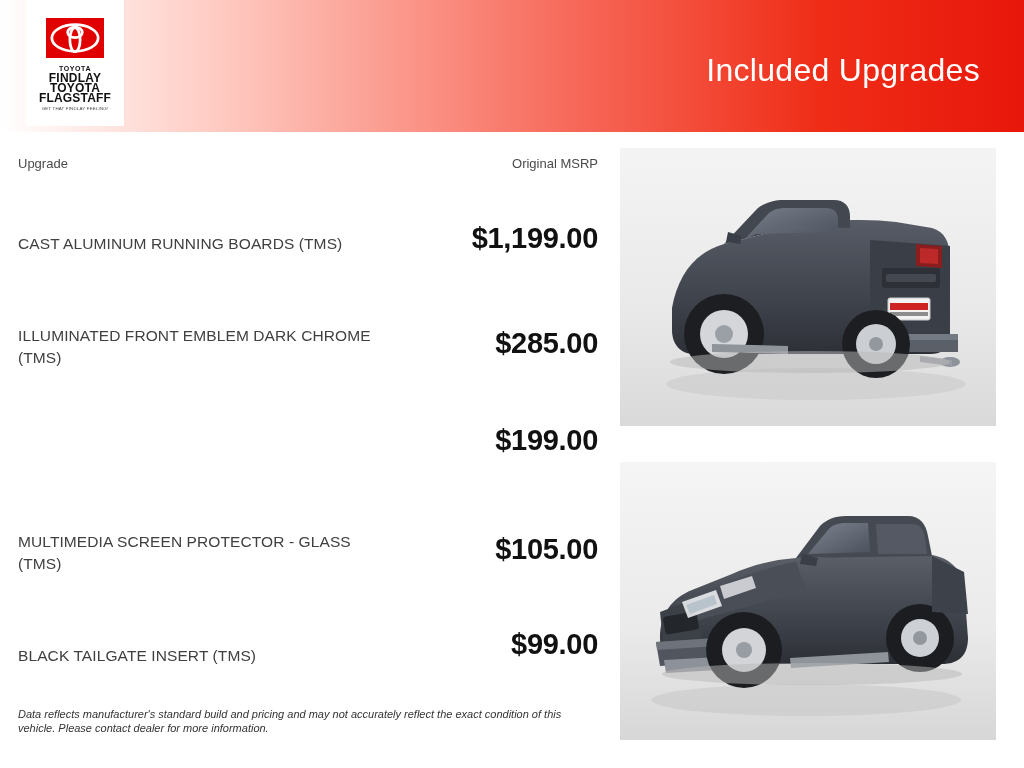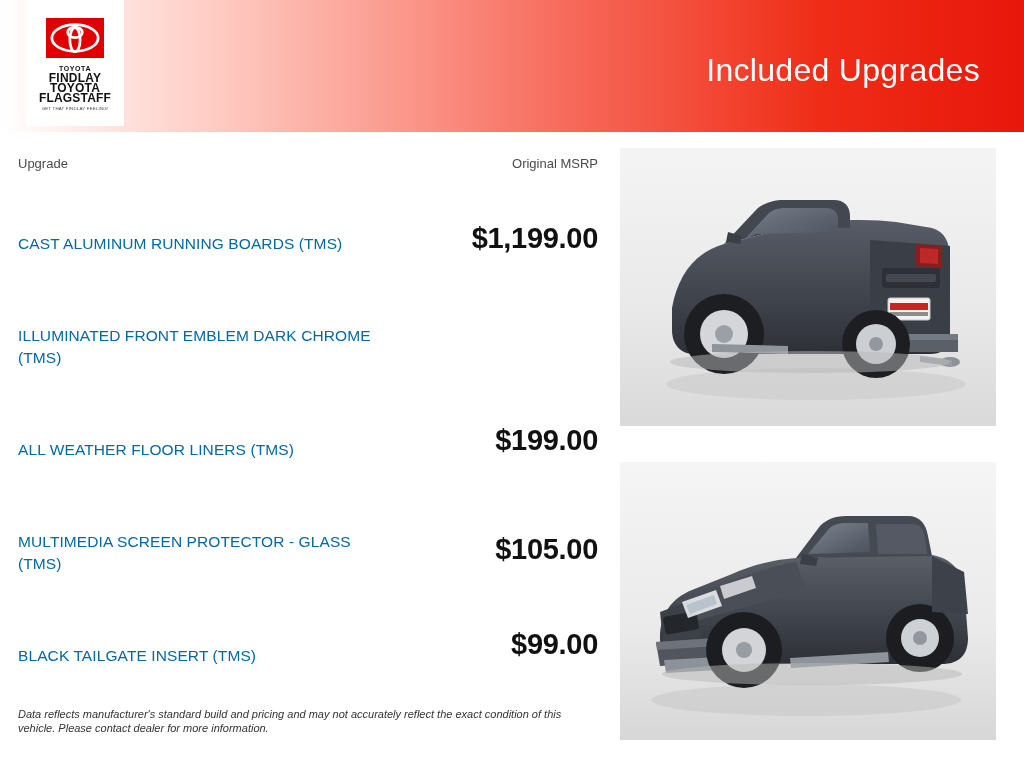--- a/index.html
+++ b/index.html
@@ -98,21 +98,21 @@
   .rows { position: relative; margin-top: 10px; }
   .row {
     position: relative;
     height: 103px;
     display: flex;
     align-items: center;
   }
   .row-name {
     width: 380px;
     font-size: 15.5px;
-    color: #0369a1;
+    color: #404040;
     line-height: 22px;
     letter-spacing: 0.1px;
   }
   .row-price {
     position: absolute;
     right: 0;
     top: 50%;
     transform: translateY(-50%);
     width: 190px;
     text-align: right;
@@ -178,23 +178,23 @@
       <div class="col-head-msrp">Original MSRP</div>
     </div>
 
     <div class="rows">
       <div class="row r0">
         <div class="row-name">CAST ALUMINUM RUNNING BOARDS (TMS)</div>
         <div class="row-price">$1,199.00</div>
       </div>
       <div class="row r1">
         <div class="row-name">ILLUMINATED FRONT EMBLEM DARK CHROME (TMS)</div>
+        <div class="row-price">$285.00</div>
       </div>
       <div class="row r2">
-        <div class="row-name">ALL WEATHER FLOOR LINERS (TMS)</div>
         <div class="row-price">$199.00</div>
       </div>
       <div class="row r3">
         <div class="row-name">MULTIMEDIA SCREEN PROTECTOR - GLASS (TMS)</div>
         <div class="row-price">$105.00</div>
       </div>
       <div class="row r4">
         <div class="row-name">BLACK TAILGATE INSERT (TMS)</div>
         <div class="row-price">$99.00</div>
       </div>

